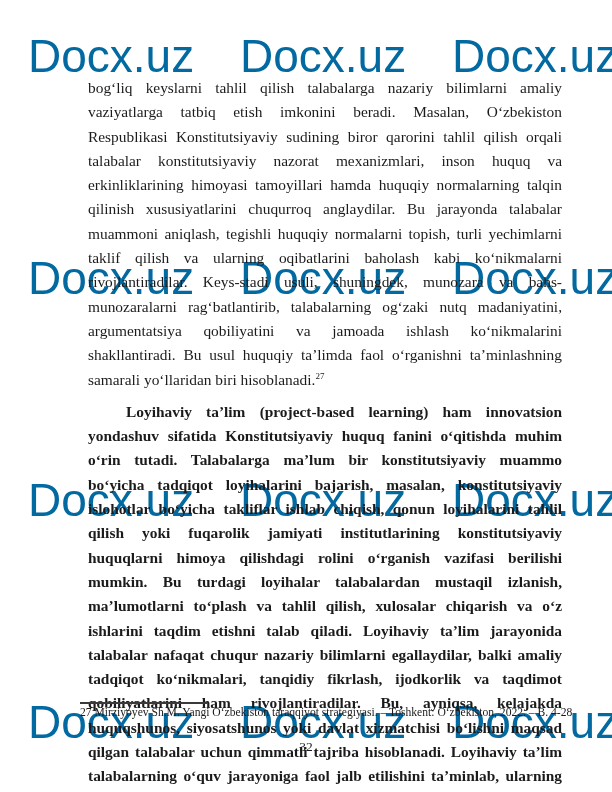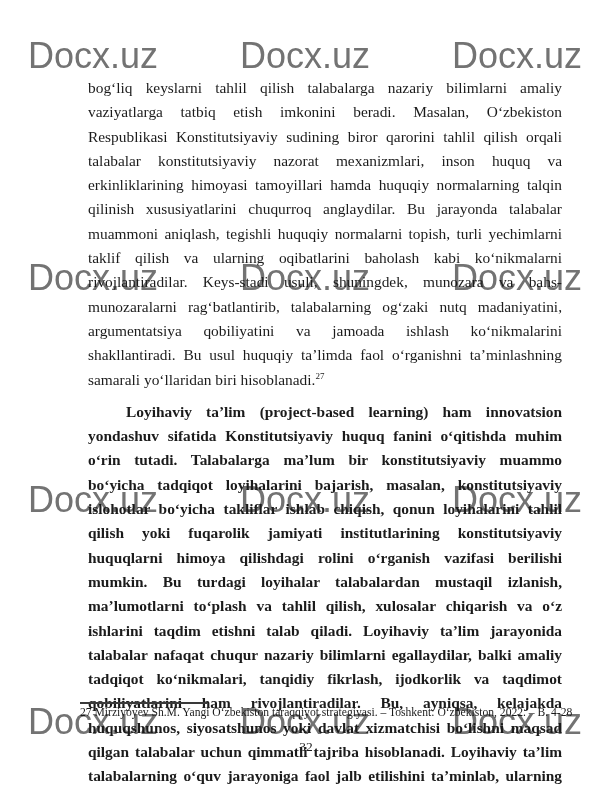--- a/index.html
+++ b/index.html
@@ -12,22 +12,22 @@
     overflow:hidden;
   }
   .page{position:absolute;inset:0;}
 
   
   .wm-layer{position:absolute;inset:0;z-index:0;}
   .wm-row{position:absolute;left:28px;width:640px;display:flex;}
   .wm-row span{
     display:inline-block;width:212px;
     font-family:"Liberation Sans", sans-serif;
-    font-size:36px;line-height:40px;
-    color:#737373;
+    font-size:46px;line-height:40px;
+    color:#0369a1;
     user-select:none;
   }
   .wm-row.r1{top:36px;}
   .wm-row.r2{top:258px;}
   .wm-row.r3{top:480px;}
   .wm-row.r4{top:702px;}
 
   
   .content{position:absolute;inset:0;z-index:1;}
   .text-block{

